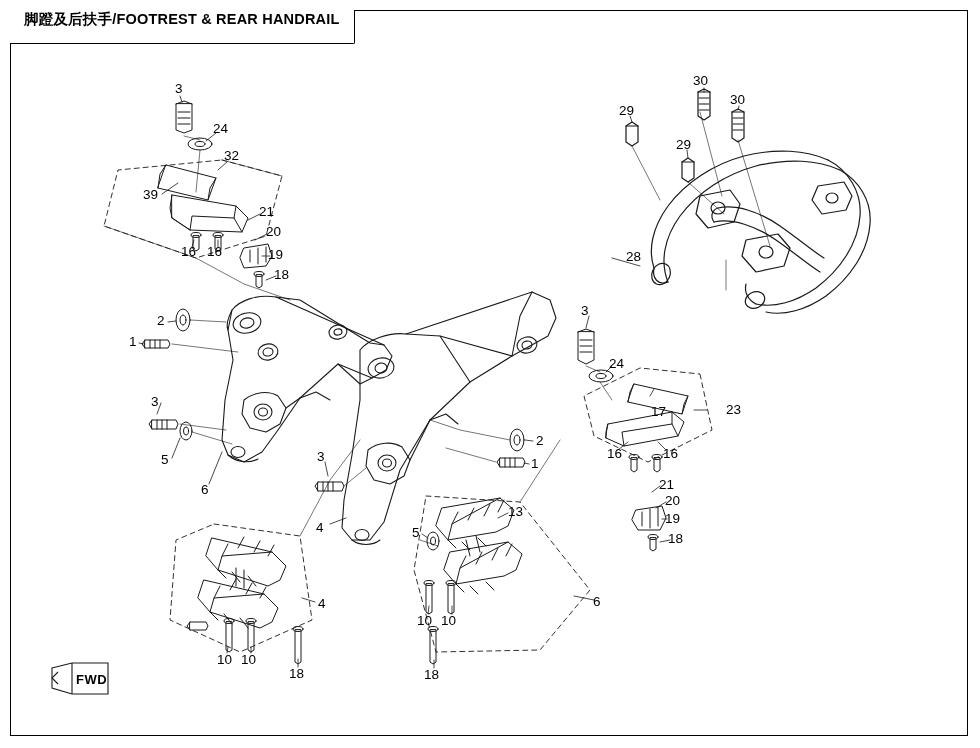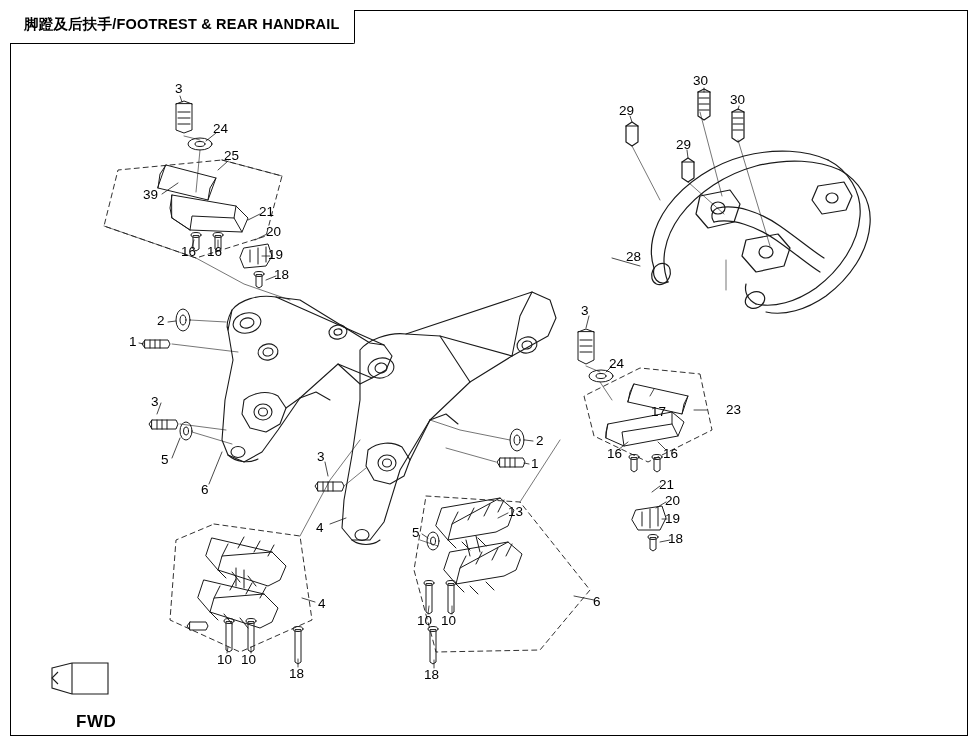--- a/index.html
+++ b/index.html
@@ -31,21 +31,20 @@
     left: 10px;
     top: 10px;
     height: 34px;
     min-width: 320px;
     border: 1.5px solid #000;
     border-top: none;
     border-left: none;
     box-sizing: border-box;
     background: #fff;
     display: flex;
-    align-items: center;
     padding: 0 14px 4px 14px;
     border-bottom-right-radius: 2px;
   }
   .title-tab span {
     font-size: 14.5px;
     font-weight: bold;
     color: #000;
     white-space: nowrap;
     letter-spacing: 0.2px;
   }
@@ -59,24 +58,23 @@
   .callout {
     position: absolute;
     font-size: 13.5px;
     color: #000;
     font-family: "Liberation Sans", sans-serif;
     white-space: nowrap;
     user-select: none;
   }
   .fwd-label {
     position: absolute;
-    font-size: 17px;
+    font-size: 13px;
     font-weight: bold;
     letter-spacing: 0.5px;
-    margin-top: 40px;
   }
 </style>
 </head>
 <body>
 
 <div id="page">
 
   <div class="frame"></div>
 
   <div class="title-tab">
@@ -393,21 +391,21 @@
       <path d="M52,668 L72,663 L108,663 L108,694 L72,694 L52,688 Z"></path>
       <path d="M72,663 L72,694"></path>
       <path d="M58,672 L52,678 L58,684"></path>
     </g>
   </svg>
 
   <div class="fwd-label" style="left:76px; top:672px;">FWD</div>
 
   <div class="callout" style="left:175px; top:81px;">3</div>
   <div class="callout" style="left:213px; top:121px;">24</div>
-  <div class="callout" style="left:224px; top:148px;">25</div>
+  <div class="callout" style="left:224px; top:148px;">32</div>
   <div class="callout" style="left:143px; top:187px;">39</div>
   <div class="callout" style="left:259px; top:204px;">21</div>
   <div class="callout" style="left:266px; top:224px;">20</div>
   <div class="callout" style="left:268px; top:247px;">19</div>
   <div class="callout" style="left:274px; top:267px;">18</div>
   <div class="callout" style="left:181px; top:244px;">16</div>
   <div class="callout" style="left:207px; top:244px;">16</div>
   <div class="callout" style="left:157px; top:313px;">2</div>
   <div class="callout" style="left:129px; top:334px;">1</div>
   <div class="callout" style="left:151px; top:394px;">3</div>

